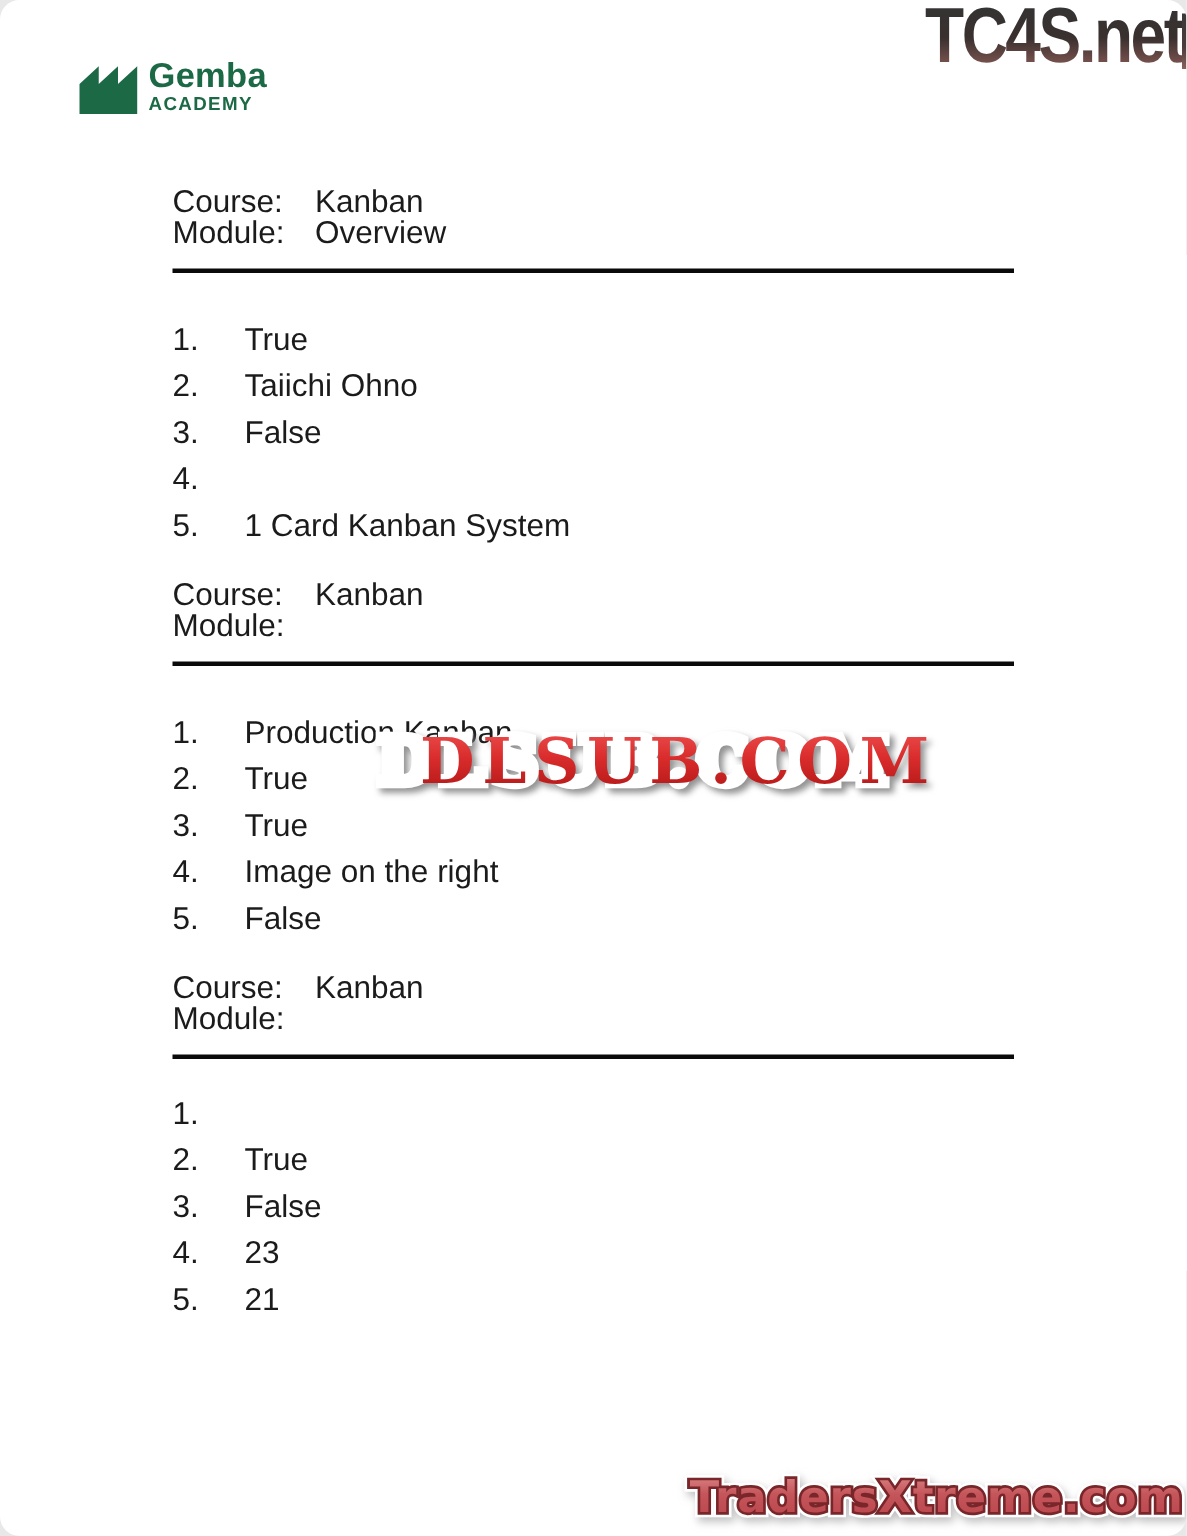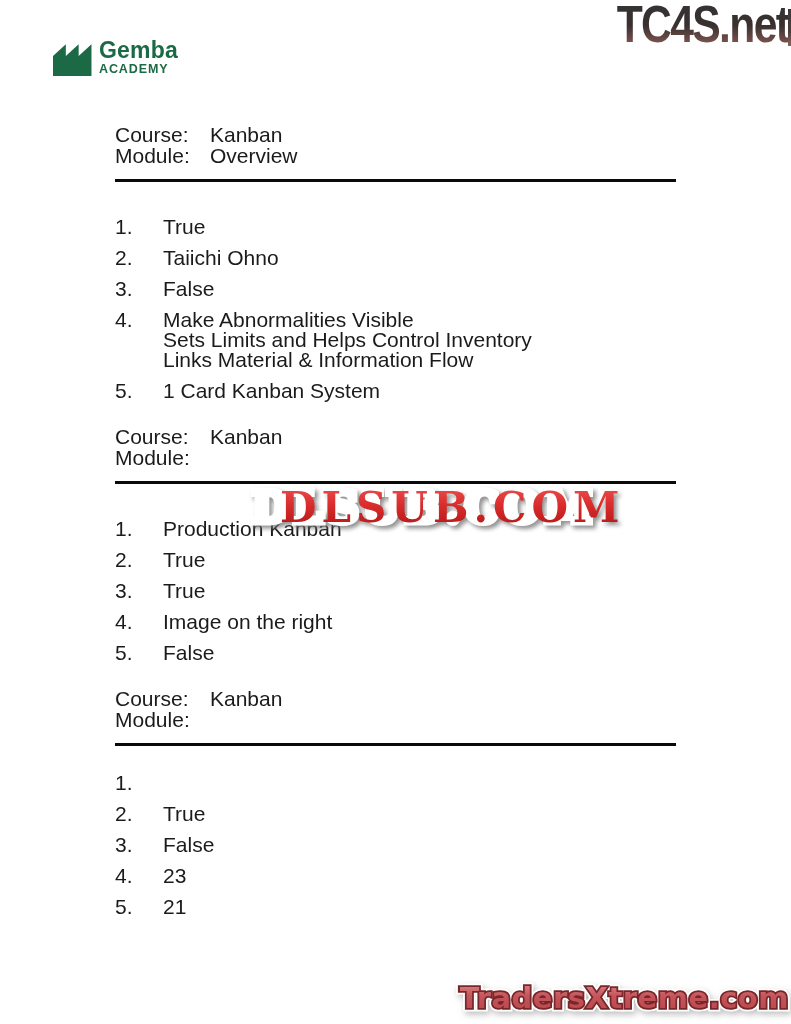--- a/index.html
+++ b/index.html
@@ -1,19 +1,19 @@
 <!DOCTYPE html>
 <html><head>
 <meta charset="utf-8">
 <style>
   html,body { margin:0; padding:0; background:#e8e8e8; }
   .page {
     position:relative; width:791px; height:1024px; margin:0 auto;
     background:#ffffff; overflow:hidden;
-    font-family:"Liberation Sans", sans-serif; color:#1b1b1b;
+    font-family:"Liberation Sans", sans-serif; color:#1b1b1b;border-radius:13px;
   }
 
   
   .logo { position:absolute; left:48px; top:38px; display:flex; align-items:flex-start; }
   .logo-icon { display:block; }
   .logo-text { margin-left:3px; color:#1c6a45; }
   .logo-gemba { font-size:23px; font-weight:bold; line-height:24px; letter-spacing:0.2px; }
   .logo-academy { font-size:12.5px; font-weight:bold; line-height:14px; letter-spacing:0.9px; }
 
   .page-title {
@@ -125,23 +125,20 @@
         <div class="item">
           <span class="item-num">2.</span>
           <span class="item-text">Taiichi Ohno</span>
         </div>
         <div class="item">
           <span class="item-num">3.</span>
           <span class="item-text">False</span>
         </div>
         <div class="item">
           <span class="item-num">4.</span>
-          <span class="item-text">Make Abnormalities Visible
-Sets Limits and Helps Control Inventory
-Links Material &amp; Information Flow</span>
         </div>
         <div class="item">
           <span class="item-num">5.</span>
           <span class="item-text">1 Card Kanban System</span>
         </div>
       </div>
     </section>
 
     <section class="answer-section">
       <div class="meta">

